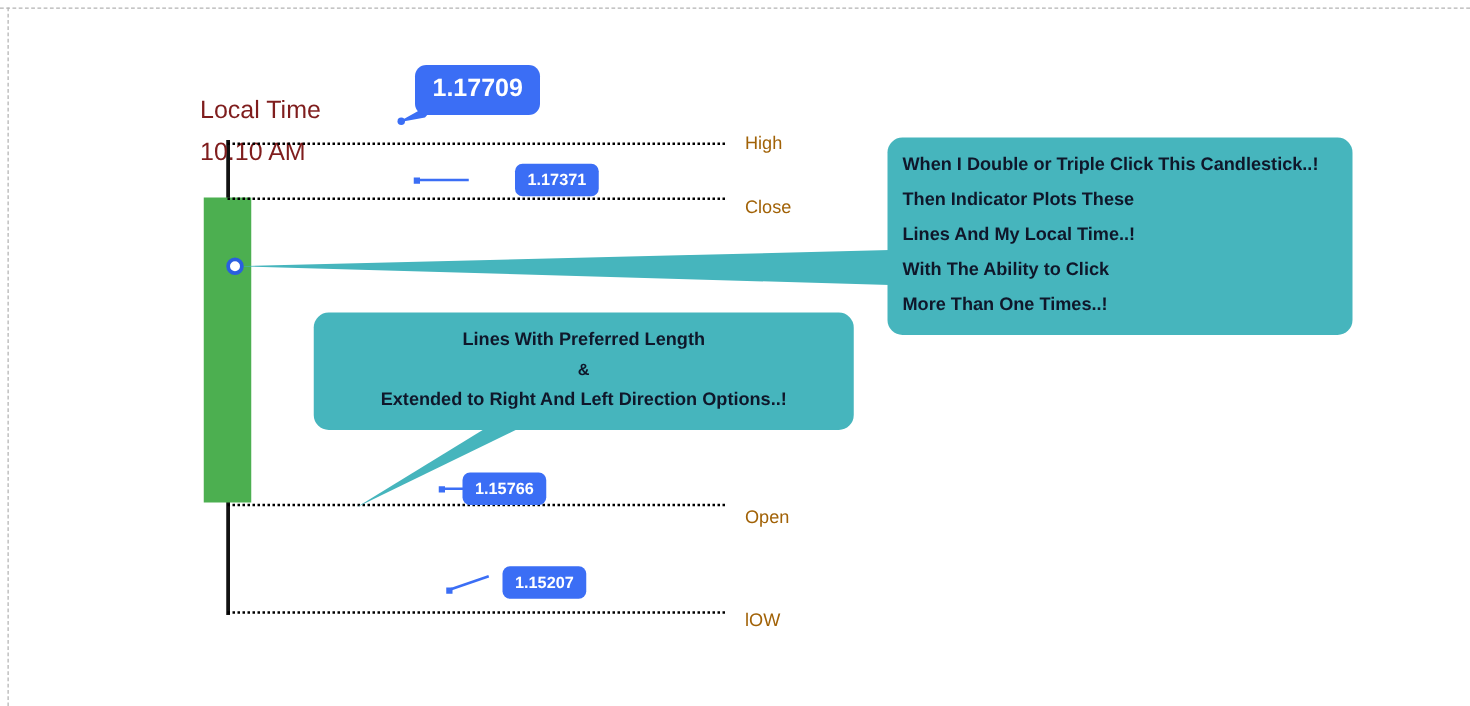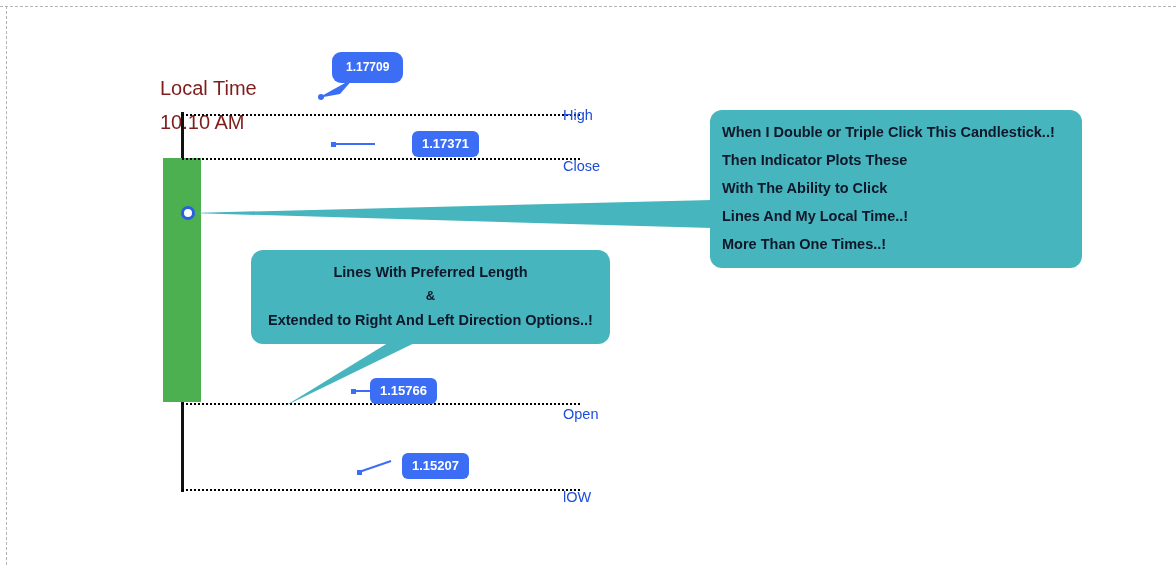--- a/index.html
+++ b/index.html
@@ -64,23 +64,23 @@
   
   .level {
     position: absolute;
     left: 182px;
     width: 398px;
     height: 0;
     border-top: 2.5px dotted #000000;
   }
   .level-label {
     position: absolute;
-    left: 563px;
+    left: 596px;
     font-size: 14.5px;
-    color: #1d4ed8;
+    color: #a16207;
     white-space: nowrap;
   }
 
   
   .local-time {
     position: absolute;
     left: 160px;
     top: 63px;
     font-size: 20px;
     line-height: 17px;
@@ -98,21 +98,21 @@
     text-align: center;
     white-space: nowrap;
     z-index: 5;
   }
   .badge.small {
     font-size: 13px;
     padding: 5px 10px 6px 10px;
     border-radius: 6px;
   }
   .badge.large {
-    font-size: 12px;
+    font-size: 20px;
     padding: 8px 14px 9px 14px;
     border-radius: 9px;
   }
   .badge-dot {
     position: absolute;
     width: 5px;
     height: 5px;
     background: #3b6ef5;
     z-index: 5;
   }
@@ -144,21 +144,21 @@
   }
   #callout-right {
     left: 710px;
     top: 110px;
     width: 360px;
     padding: 8px 0 10px 12px;
   }
   #callout-left {
     left: 251px;
     top: 250px;
-    width: 359px;
+    width: 432px;
     padding: 8px 0 10px 0;
     text-align: center;
   }
   #callout-left .line {
     line-height: 28px;
     text-align: center;
   }
   #callout-left .line.amp {
     line-height: 20px;
     font-size: 13px;
@@ -221,22 +221,22 @@
 
   <div class="badge-dot" style="left:357px; top:470px;"></div>
   <svg class="badge-tail-svg" style="left:357px; top:459px; width:40px; height:18px;">
     <line x1="2" y1="13" x2="34" y2="2" stroke="#3b6ef5" stroke-width="2"></line>
   </svg>
   <div class="badge small" style="left:382px; top:453px;margin-left:20px;">1.15207</div>
 
   <div class="callout" id="callout-right">
     <div class="line">When I Double or Triple Click This Candlestick..!</div>
     <div class="line">Then Indicator Plots These</div>
+    <div class="line">Lines And My Local Time..!</div>
     <div class="line">With The Ability to Click</div>
-    <div class="line">Lines And My Local Time..!</div>
     <div class="line">More Than One Times..!</div>
   </div>
 
   <div class="callout" id="callout-left">
     <div class="line">Lines With Preferred Length</div>
     <div class="line amp">&amp;</div>
     <div class="line">Extended to Right And Left Direction Options..!</div>
   </div>
 
 </div>

